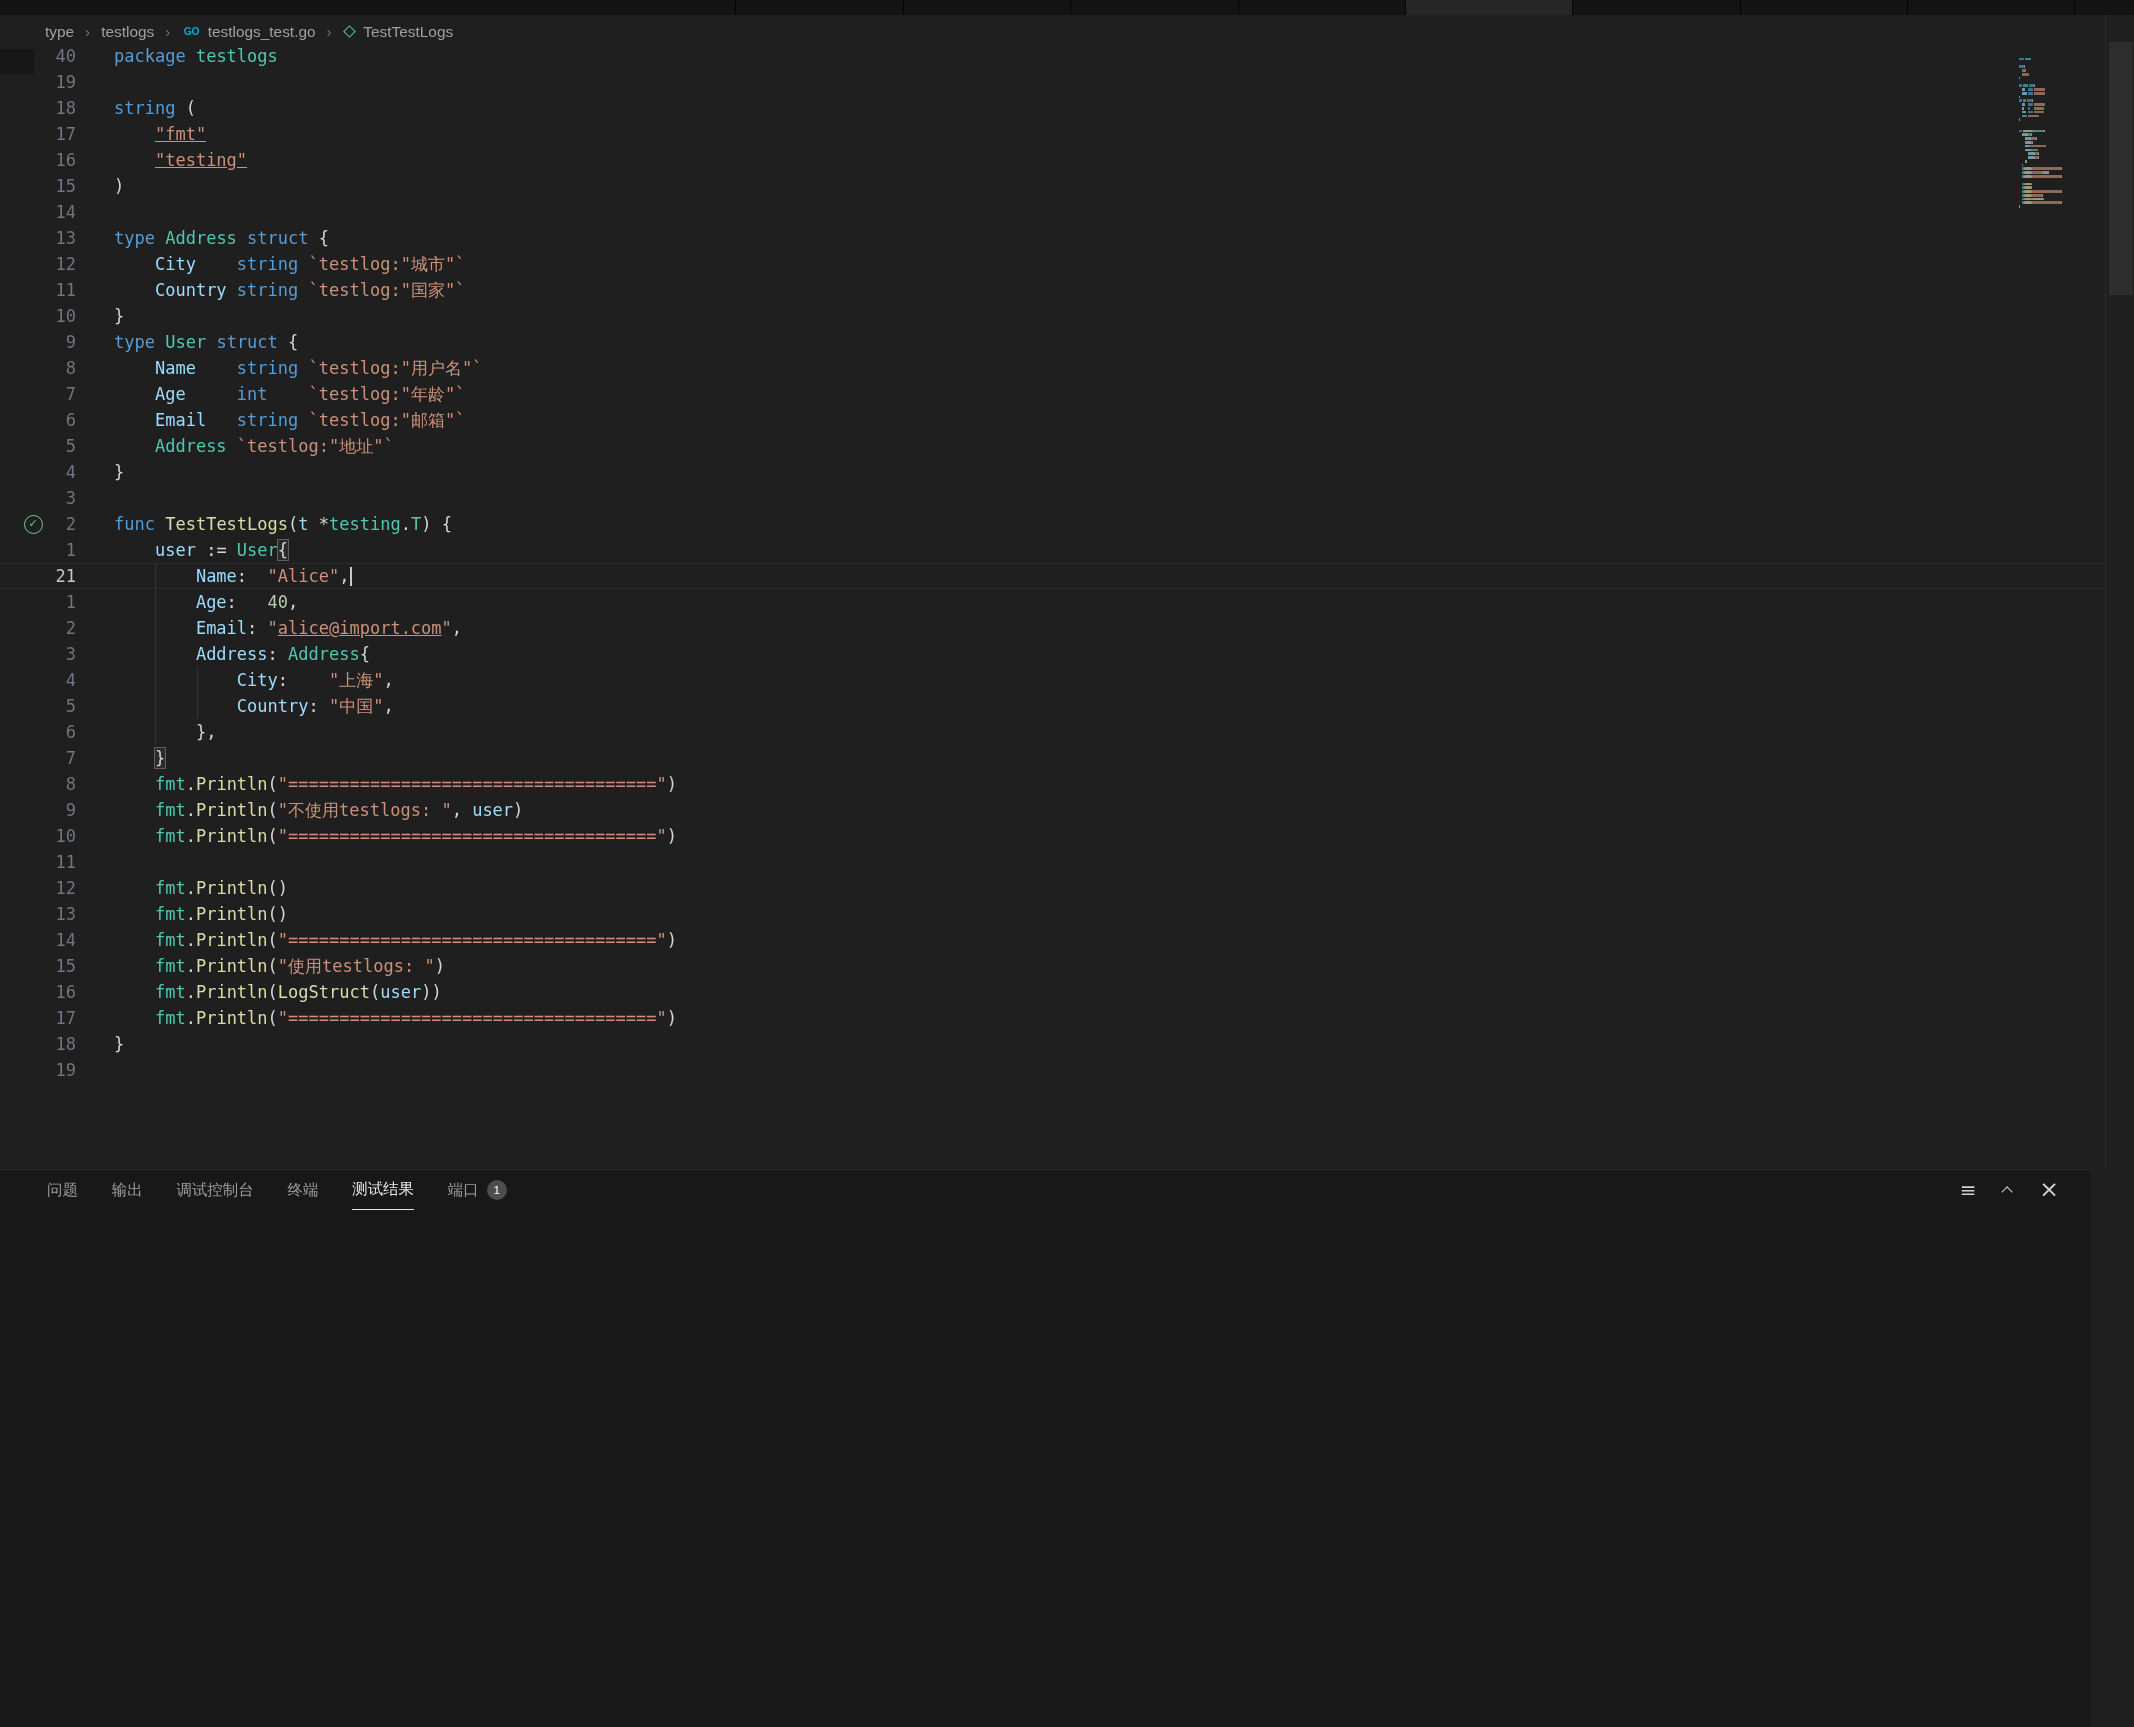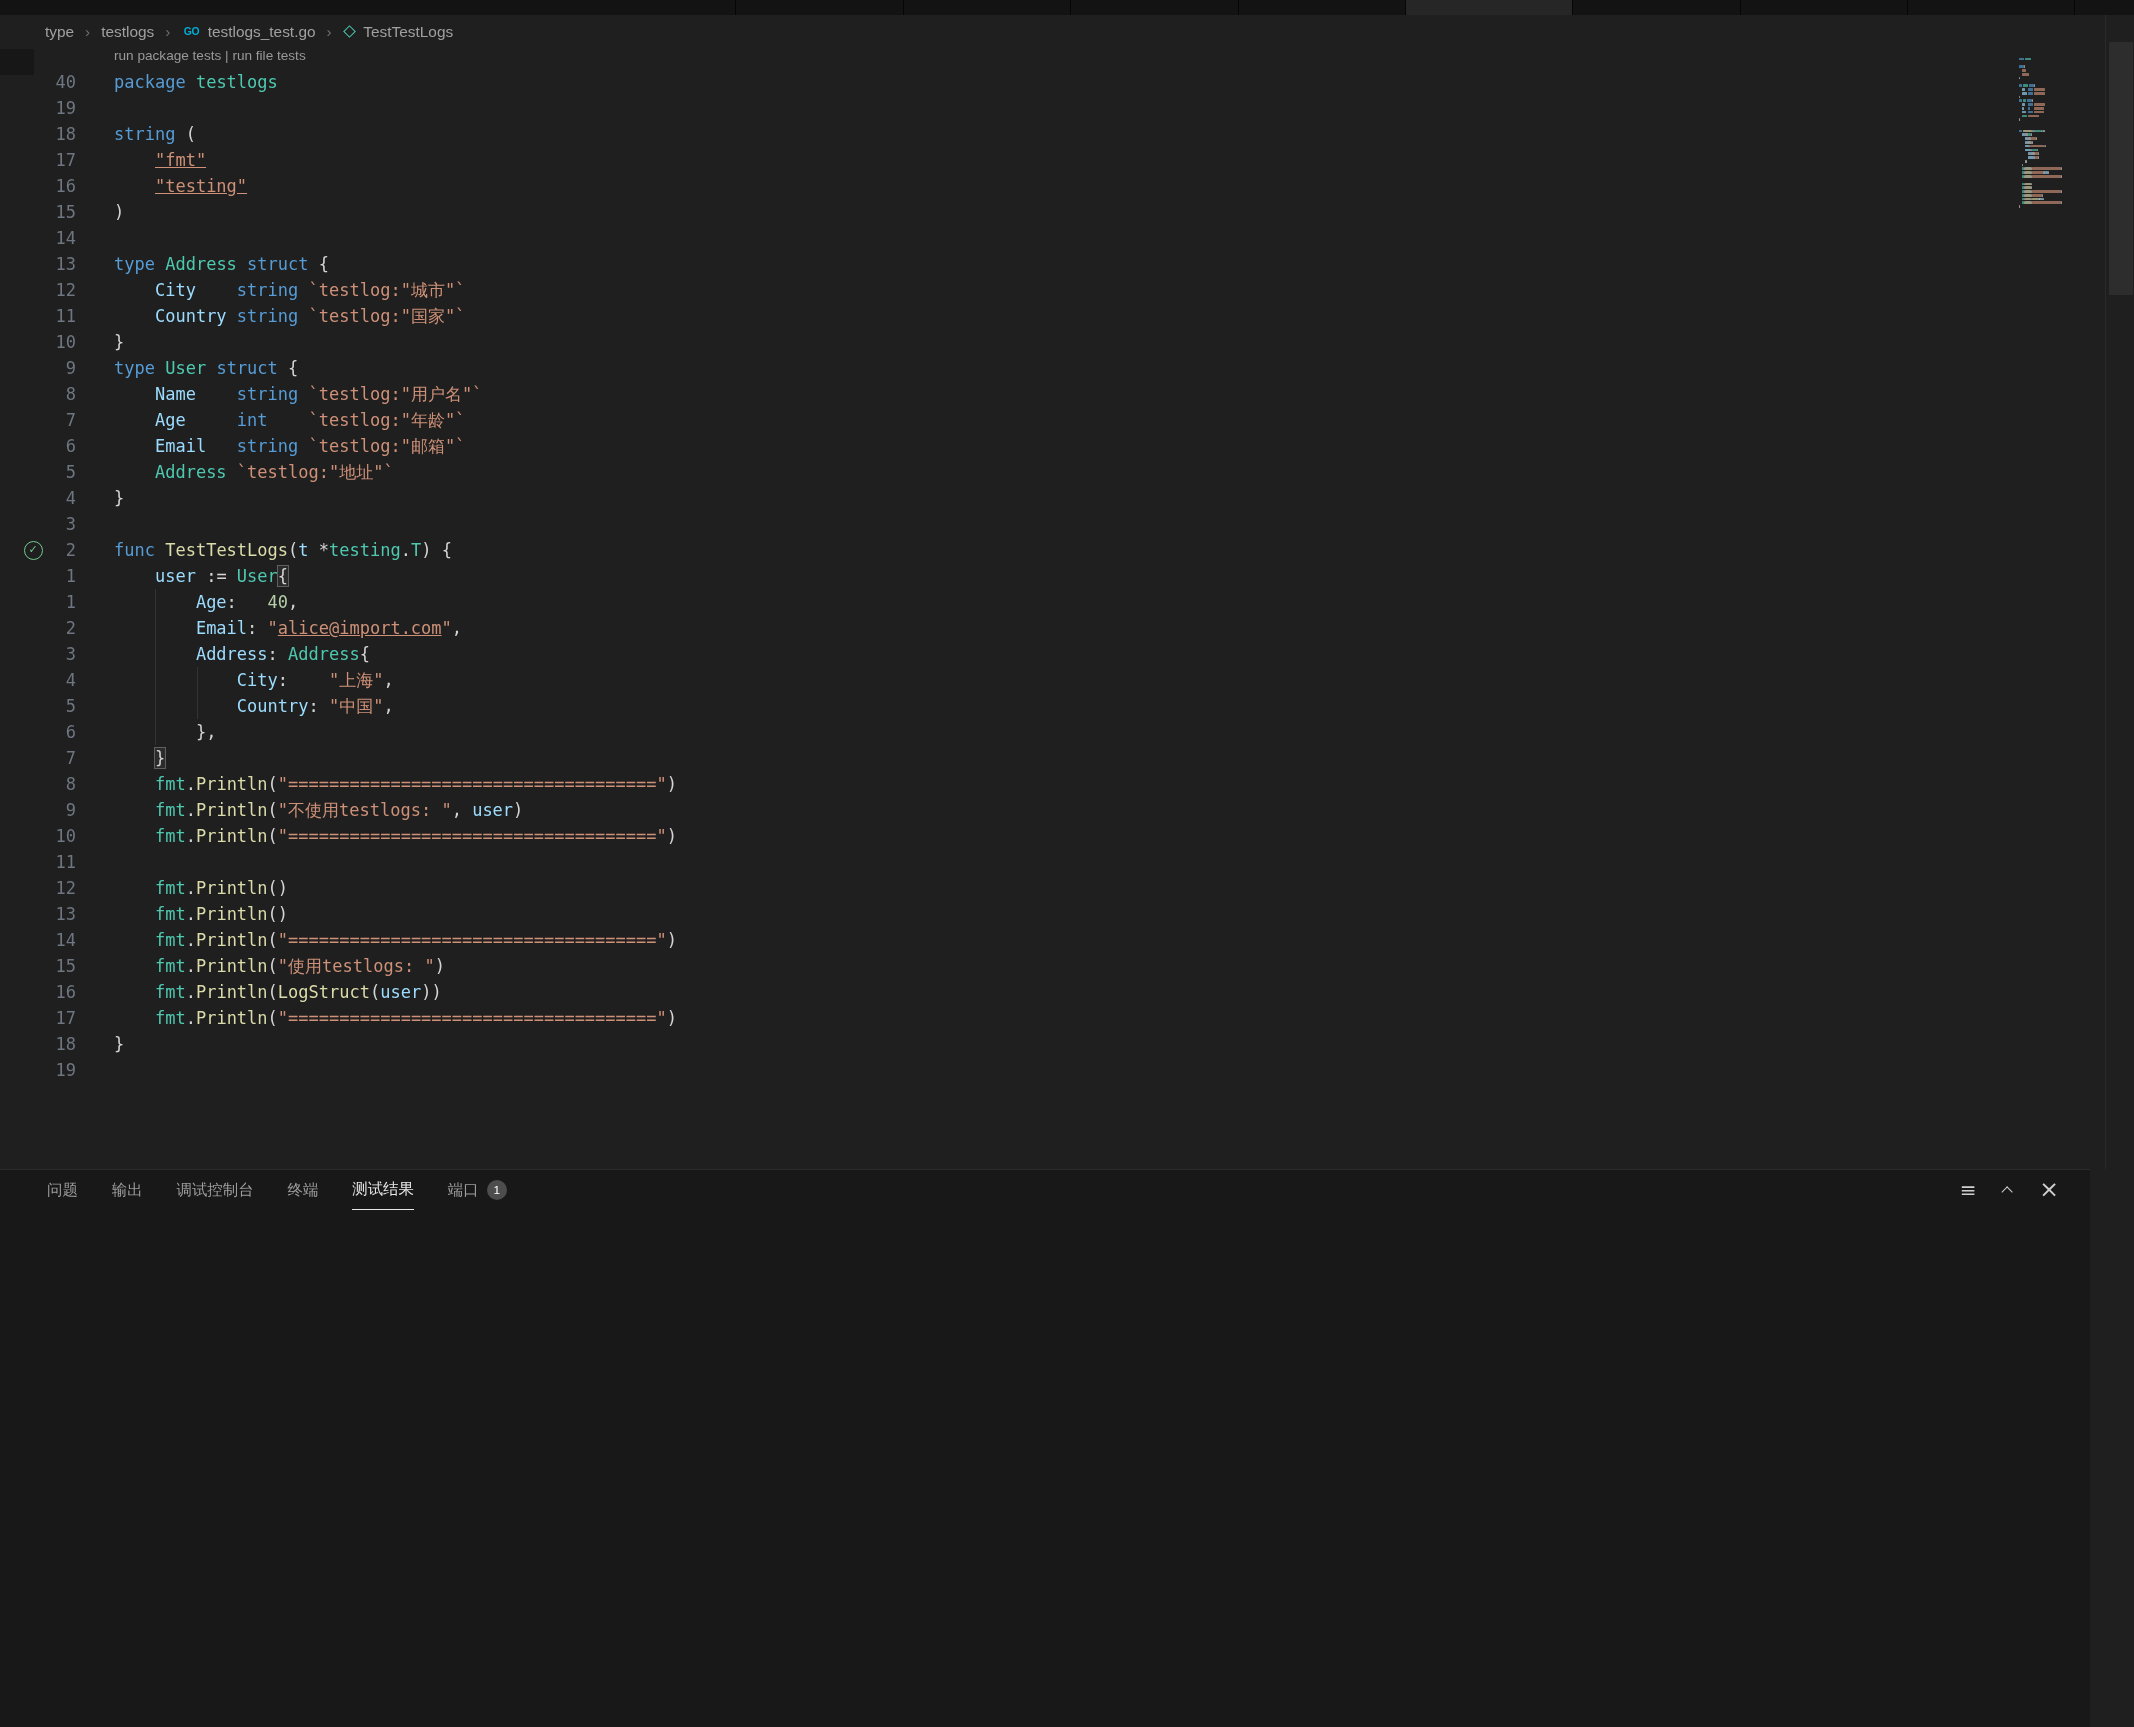--- a/index.html
+++ b/index.html
@@ -106,41 +106,41 @@
     <span>testlogs_test.go</span>
   </span>
   <span class="bc-sep"></span>
   <span class="bc-item">
     <span class="sym-icon"></span>
     <span>TestTestLogs</span>
   </span>
 </div>
 
 <div id="code-lines">
-    <div class="row"><span class="ln"></span><span class="lens-text">run package tests | run file tests</span></div>
     <div class="row"><span class="ln">40</span><span class="ct"><span class="tk-kw">package</span><span class="tk-pun"> </span><span class="tk-type">testlogs</span></span></div>
     <div class="row"><span class="ln">19</span><span class="ct"></span></div>
     <div class="row"><span class="ln">18</span><span class="ct"><span class="tk-kw">string</span><span class="tk-pun"> (</span></span></div>
     <div class="row"><span class="ln">17</span><span class="ct"><span class="tk-pun">    </span><span class="tk-strl">"fmt"</span></span></div>
     <div class="row"><span class="ln">16</span><span class="ct"><span class="tk-pun">    </span><span class="tk-strl">"testing"</span></span></div>
     <div class="row"><span class="ln">15</span><span class="ct"><span class="tk-pun">)</span></span></div>
     <div class="row"><span class="ln">14</span><span class="ct"></span></div>
     <div class="row"><span class="ln">13</span><span class="ct"><span class="tk-kw">type</span><span class="tk-pun"> </span><span class="tk-type">Address</span><span class="tk-pun"> </span><span class="tk-kw">struct</span><span class="tk-pun"> {</span></span></div>
     <div class="row"><span class="ln">12</span><span class="ct"><span class="tk-pun">    </span><span class="tk-var">City</span><span class="tk-pun">    </span><span class="tk-kw">string</span><span class="tk-pun"> </span><span class="tk-str">`testlog:"城市"`</span></span></div>
     <div class="row"><span class="ln">11</span><span class="ct"><span class="tk-pun">    </span><span class="tk-var">Country</span><span class="tk-pun"> </span><span class="tk-kw">string</span><span class="tk-pun"> </span><span class="tk-str">`testlog:"国家"`</span></span></div>
     <div class="row"><span class="ln">10</span><span class="ct"><span class="tk-pun">}</span></span></div>
     <div class="row"><span class="ln">9</span><span class="ct"><span class="tk-kw">type</span><span class="tk-pun"> </span><span class="tk-type">User</span><span class="tk-pun"> </span><span class="tk-kw">struct</span><span class="tk-pun"> {</span></span></div>
     <div class="row"><span class="ln">8</span><span class="ct"><span class="tk-pun">    </span><span class="tk-var">Name</span><span class="tk-pun">    </span><span class="tk-kw">string</span><span class="tk-pun"> </span><span class="tk-str">`testlog:"用户名"`</span></span></div>
     <div class="row"><span class="ln">7</span><span class="ct"><span class="tk-pun">    </span><span class="tk-var">Age</span><span class="tk-pun">     </span><span class="tk-kw">int</span><span class="tk-pun">    </span><span class="tk-str">`testlog:"年龄"`</span></span></div>
     <div class="row"><span class="ln">6</span><span class="ct"><span class="tk-pun">    </span><span class="tk-var">Email</span><span class="tk-pun">   </span><span class="tk-kw">string</span><span class="tk-pun"> </span><span class="tk-str">`testlog:"邮箱"`</span></span></div>
     <div class="row"><span class="ln">5</span><span class="ct"><span class="tk-pun">    </span><span class="tk-type">Address</span><span class="tk-pun"> </span><span class="tk-str">`testlog:"地址"`</span></span></div>
     <div class="row"><span class="ln">4</span><span class="ct"><span class="tk-pun">}</span></span></div>
     <div class="row"><span class="ln">3</span><span class="ct"></span></div>
     <div class="row"><span class="ln">2</span><span class="ct"><span class="tk-kw">func</span><span class="tk-pun"> </span><span class="tk-fn">TestTestLogs</span><span class="tk-pun">(</span><span class="tk-var">t</span><span class="tk-pun"> *</span><span class="tk-type">testing</span><span class="tk-pun">.</span><span class="tk-type">T</span><span class="tk-pun">) {</span></span><span class="gutter-pass">✓</span></div>
     <div class="row"><span class="ln">1</span><span class="ct"><span class="tk-pun">    </span><span class="tk-var">user</span><span class="tk-pun"> := </span><span class="tk-type">User</span><span class="tk-bm">{</span></span></div>
+    <div class="row cur"><span class="ln">21</span><span class="ct"><span class="guide" style="left: 79px;"></span><span class="tk-pun">        </span><span class="tk-var">Name</span><span class="tk-pun">:  </span><span class="tk-str">"Alice"</span><span class="tk-pun">,</span><span class="caret"></span></span></div>
     <div class="row"><span class="ln">1</span><span class="ct"><span class="guide" style="left: 79px;"></span><span class="tk-pun">        </span><span class="tk-var">Age</span><span class="tk-pun">:   </span><span class="tk-num">40</span><span class="tk-pun">,</span></span></div>
     <div class="row"><span class="ln">2</span><span class="ct"><span class="guide" style="left: 79px;"></span><span class="tk-pun">        </span><span class="tk-var">Email</span><span class="tk-pun">: </span><span class="tk-str">"</span><span class="tk-strl">alice@import.com</span><span class="tk-str">"</span><span class="tk-pun">,</span></span></div>
     <div class="row"><span class="ln">3</span><span class="ct"><span class="guide" style="left: 79px;"></span><span class="tk-pun">        </span><span class="tk-var">Address</span><span class="tk-pun">: </span><span class="tk-type">Address</span><span class="tk-pun">{</span></span></div>
     <div class="row"><span class="ln">4</span><span class="ct"><span class="guide" style="left: 79px;"></span><span class="guide" style="left: 121px;"></span><span class="tk-pun">            </span><span class="tk-var">City</span><span class="tk-pun">:    </span><span class="tk-str">"上海"</span><span class="tk-pun">,</span></span></div>
     <div class="row"><span class="ln">5</span><span class="ct"><span class="guide" style="left: 79px;"></span><span class="guide" style="left: 121px;"></span><span class="tk-pun">            </span><span class="tk-var">Country</span><span class="tk-pun">: </span><span class="tk-str">"中国"</span><span class="tk-pun">,</span></span></div>
     <div class="row"><span class="ln">6</span><span class="ct"><span class="guide" style="left: 79px;"></span><span class="tk-pun">        </span><span class="tk-pun">},</span></span></div>
     <div class="row"><span class="ln">7</span><span class="ct"><span class="tk-pun">    </span><span class="tk-bm">}</span></span></div>
     <div class="row"><span class="ln">8</span><span class="ct"><span class="tk-pun">    </span><span class="tk-type">fmt</span><span class="tk-pun">.</span><span class="tk-fn">Println</span><span class="tk-pun">(</span><span class="tk-str">"===================================="</span><span class="tk-pun">)</span></span></div>
     <div class="row"><span class="ln">9</span><span class="ct"><span class="tk-pun">    </span><span class="tk-type">fmt</span><span class="tk-pun">.</span><span class="tk-fn">Println</span><span class="tk-pun">(</span><span class="tk-str">"不使用testlogs: "</span><span class="tk-pun">, </span><span class="tk-var">user</span><span class="tk-pun">)</span></span></div>
     <div class="row"><span class="ln">10</span><span class="ct"><span class="tk-pun">    </span><span class="tk-type">fmt</span><span class="tk-pun">.</span><span class="tk-fn">Println</span><span class="tk-pun">(</span><span class="tk-str">"===================================="</span><span class="tk-pun">)</span></span></div>

